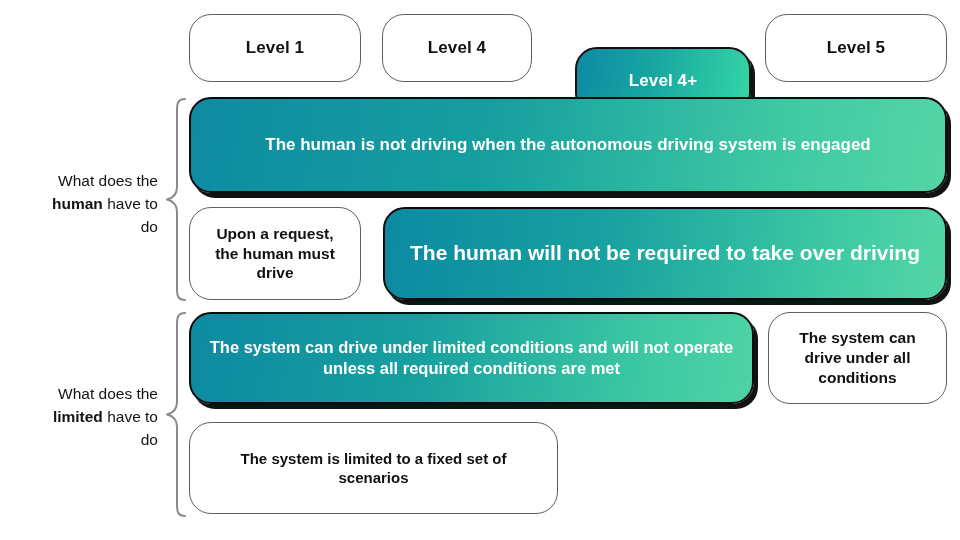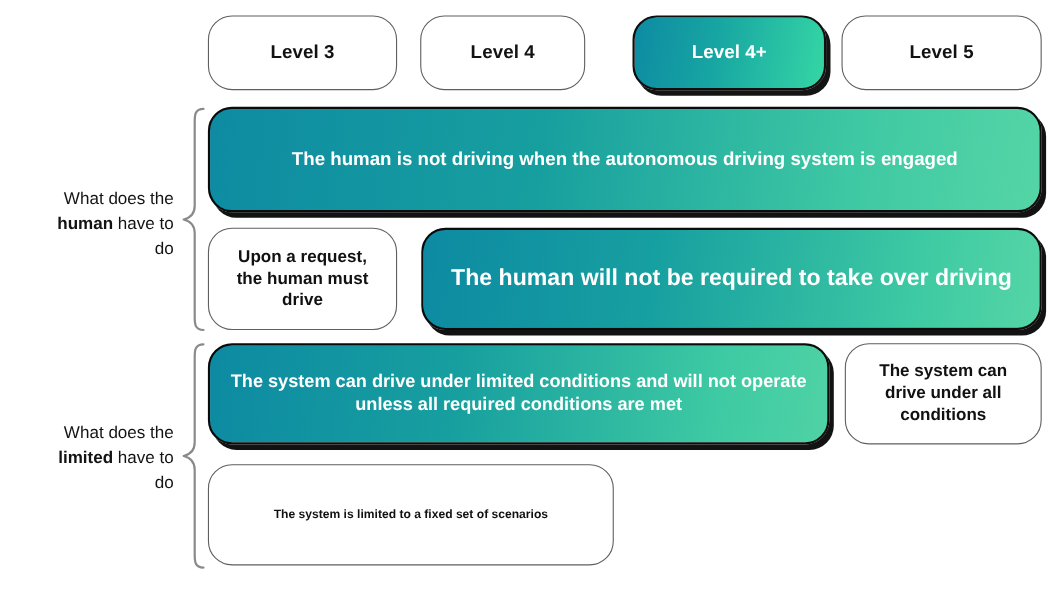--- a/index.html
+++ b/index.html
@@ -39,20 +39,21 @@
   .tab.plain {
     background: #ffffff;
     border: 1.6px solid #5f5f5f;
     color: #121212;
   }
   .tab.active {
     background: linear-gradient(100deg, #0d8ba3 0%, #17a5a2 42%, #35d6a5 100%);
     border: 2px solid #0f0f0f;
     color: #ffffff;
     box-shadow: 4px 5px 0 rgba(0,0,0,0.92);
+    margin-top: 33px;
   }
   .tab-label { pointer-events: none; }
 
   .tab-0 { left: 189px; width: 172px; }
   .tab-1 { left: 382px; width: 150px; }
   .tab-2 { left: 575px; width: 176px; }
   .tab-3 { left: 765px; width: 182px; }
 
   
   .side-label {
@@ -126,35 +127,35 @@
     background: linear-gradient(97deg, #0d8aa2 0%, #179f9f 40%, #3ecaa3 82%, #4fd2a5 100%);
     font-size: 16.5px;
   }
   .r3b {
     left: 768px; top: 312px; width: 179px; height: 92px;
     font-size: 15.5px;
   }
   
   .r4a {
     left: 189px; top: 422px; width: 369px; height: 92px;
-    font-size: 11px;
+    font-size: 15px;
   }
   .r4b {
     left: 573px; top: 422px; width: 374px; height: 92px;
     background: linear-gradient(97deg, #0d8aa2 0%, #1aa7a1 45%, #3fcaa3 84%, #52d4a6 100%);
     font-size: 16.5px;
   }
 </style>
 </head>
 <body>
 
 <div class="stage">
 
   <div class="tab plain tab-0">
-    <span class="tab-label">Level 3</span>
+    <span class="tab-label">Level 1</span>
   </div>
   <div class="tab plain tab-1">
     <span class="tab-label">Level 4</span>
   </div>
   <div class="tab active tab-2">
     <span class="tab-label">Level 4+</span>
   </div>
   <div class="tab plain tab-3">
     <span class="tab-label">Level 5</span>
   </div>

